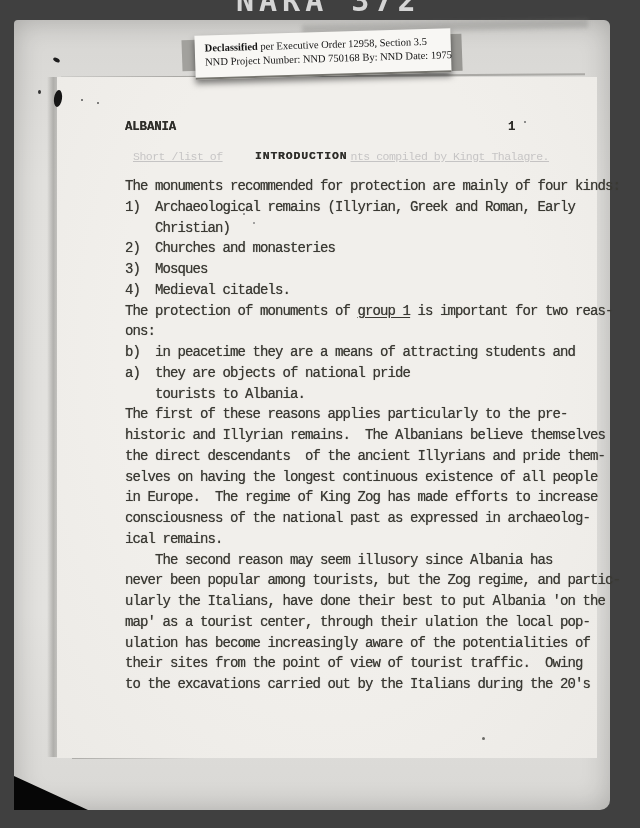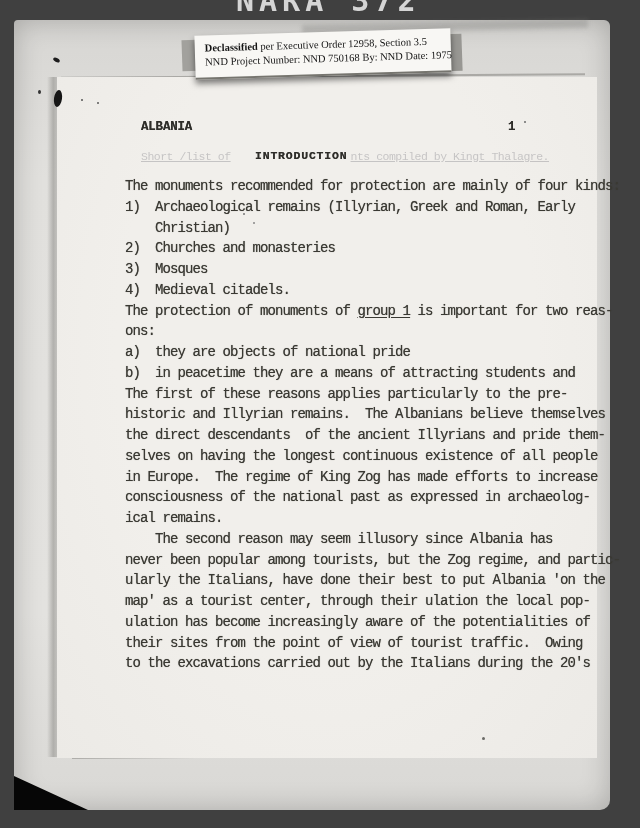--- a/index.html
+++ b/index.html
@@ -32,29 +32,29 @@
   .stamp .sline{font-family:"Liberation Serif",serif;font-size:10.5px;line-height:14px;
         color:#131313;white-space:nowrap;}
   .stamp .b1{font-weight:bold;}
   .stamp-tab{position:absolute;z-index:5;}
   .tab-left{left:168px;top:20px;width:17px;height:31px;background:#a2a19d;transform:rotate(-2deg);}
   .tab-right{left:429px;top:14px;width:19px;height:37px;background:#989793;transform:rotate(-2deg);}
   .stamp-smear{position:absolute;left:288px;top:2px;width:286px;height:9px;
         background:rgba(120,119,115,.3);filter:blur(2px);transform:rotate(-1.2deg);z-index:4;}
   
   .country{position:absolute;left:68px;top:43px;font-weight:bold;font-size:12.5px;
-        letter-spacing:-0.2px;color:#2e2d29;text-shadow:0 0 .6px rgba(46,45,41,.8);margin-left:16px;}
+        letter-spacing:-0.2px;color:#2e2d29;text-shadow:0 0 .6px rgba(46,45,41,.8);}
   .pagenum{position:absolute;left:451px;top:43px;font-weight:bold;font-size:12.5px;color:#2e2d29;
         text-shadow:0 0 .6px rgba(46,45,41,.8);}
   .pagenum::after{content:"";display:inline-block;width:2px;height:2px;border-radius:50%;
         background:#6b6b6b;margin-left:8px;vertical-align:7px;}
   .intro-row{position:absolute;left:68px;top:72px;width:424px;height:18px;}
   .ghost{position:absolute;top:1px;font-size:11.5px;letter-spacing:-0.5px;color:#4c4c58;
         opacity:.26;filter:blur(.4px);text-decoration:underline;white-space:pre;}
-  .ghost.gl{left:16px;text-align:center;}
+  .ghost.gl{left:8px;text-align:center;}
   .ghost.gr{right:0;}
   .intro-title{position:absolute;left:130px;top:0;font-weight:bold;font-size:11.5px;
         letter-spacing:.8px;color:#2e2d29;text-shadow:0 0 .6px rgba(46,45,41,.8);white-space:nowrap;}
   .typed{position:absolute;left:68px;top:99px;width:430px;color:#3a3933;font-size:14px;
         letter-spacing:-0.9px;filter:blur(.15px);}
   .typed .line{white-space:pre;height:20.75px;line-height:20.75px;
         text-shadow:0 0 .7px rgba(58,57,51,.75);}
   .typed .u{text-decoration:underline;text-underline-offset:2px;}
   
   .speck{position:absolute;border-radius:50%;}
@@ -90,22 +90,23 @@
       </div>
       <div class="typed">
           <div class="line">The monuments recommended for protection are mainly of four kinds:</div>
           <div class="line">1)  Archaeological remains (Illyrian, Greek and Roman, Early</div>
           <div class="line">    Christian)</div>
           <div class="line">2)  Churches and monasteries</div>
           <div class="line">3)  Mosques</div>
           <div class="line">4)  Medieval citadels.</div>
           <div class="line"><span>The protection of monuments of </span><span class="u">group 1</span><span> is important for two reas-</span></div>
           <div class="line">ons:</div>
+          <div class="line">b)  in peacetime they are a means of attracting students and</div>
           <div class="line">a)  they are objects of national pride</div>
-          <div class="line">b)  in peacetime they are a means of attracting students and</div>
+          <div class="line">    tourists to Albania.</div>
           <div class="line">The first of these reasons applies particularly to the pre-</div>
           <div class="line">historic and Illyrian remains.  The Albanians believe themselves</div>
           <div class="line">the direct descendants  of the ancient Illyrians and pride them-</div>
           <div class="line">selves on having the longest continuous existence of all people</div>
           <div class="line">in Europe.  The regime of King Zog has made efforts to increase</div>
           <div class="line">consciousness of the national past as expressed in archaeolog-</div>
           <div class="line">ical remains.</div>
           <div class="line">    The second reason may seem illusory since Albania has</div>
           <div class="line">never been popular among tourists, but the Zog regime, and partic-</div>
           <div class="line">ularly the Italians, have done their best to put Albania 'on the</div>

